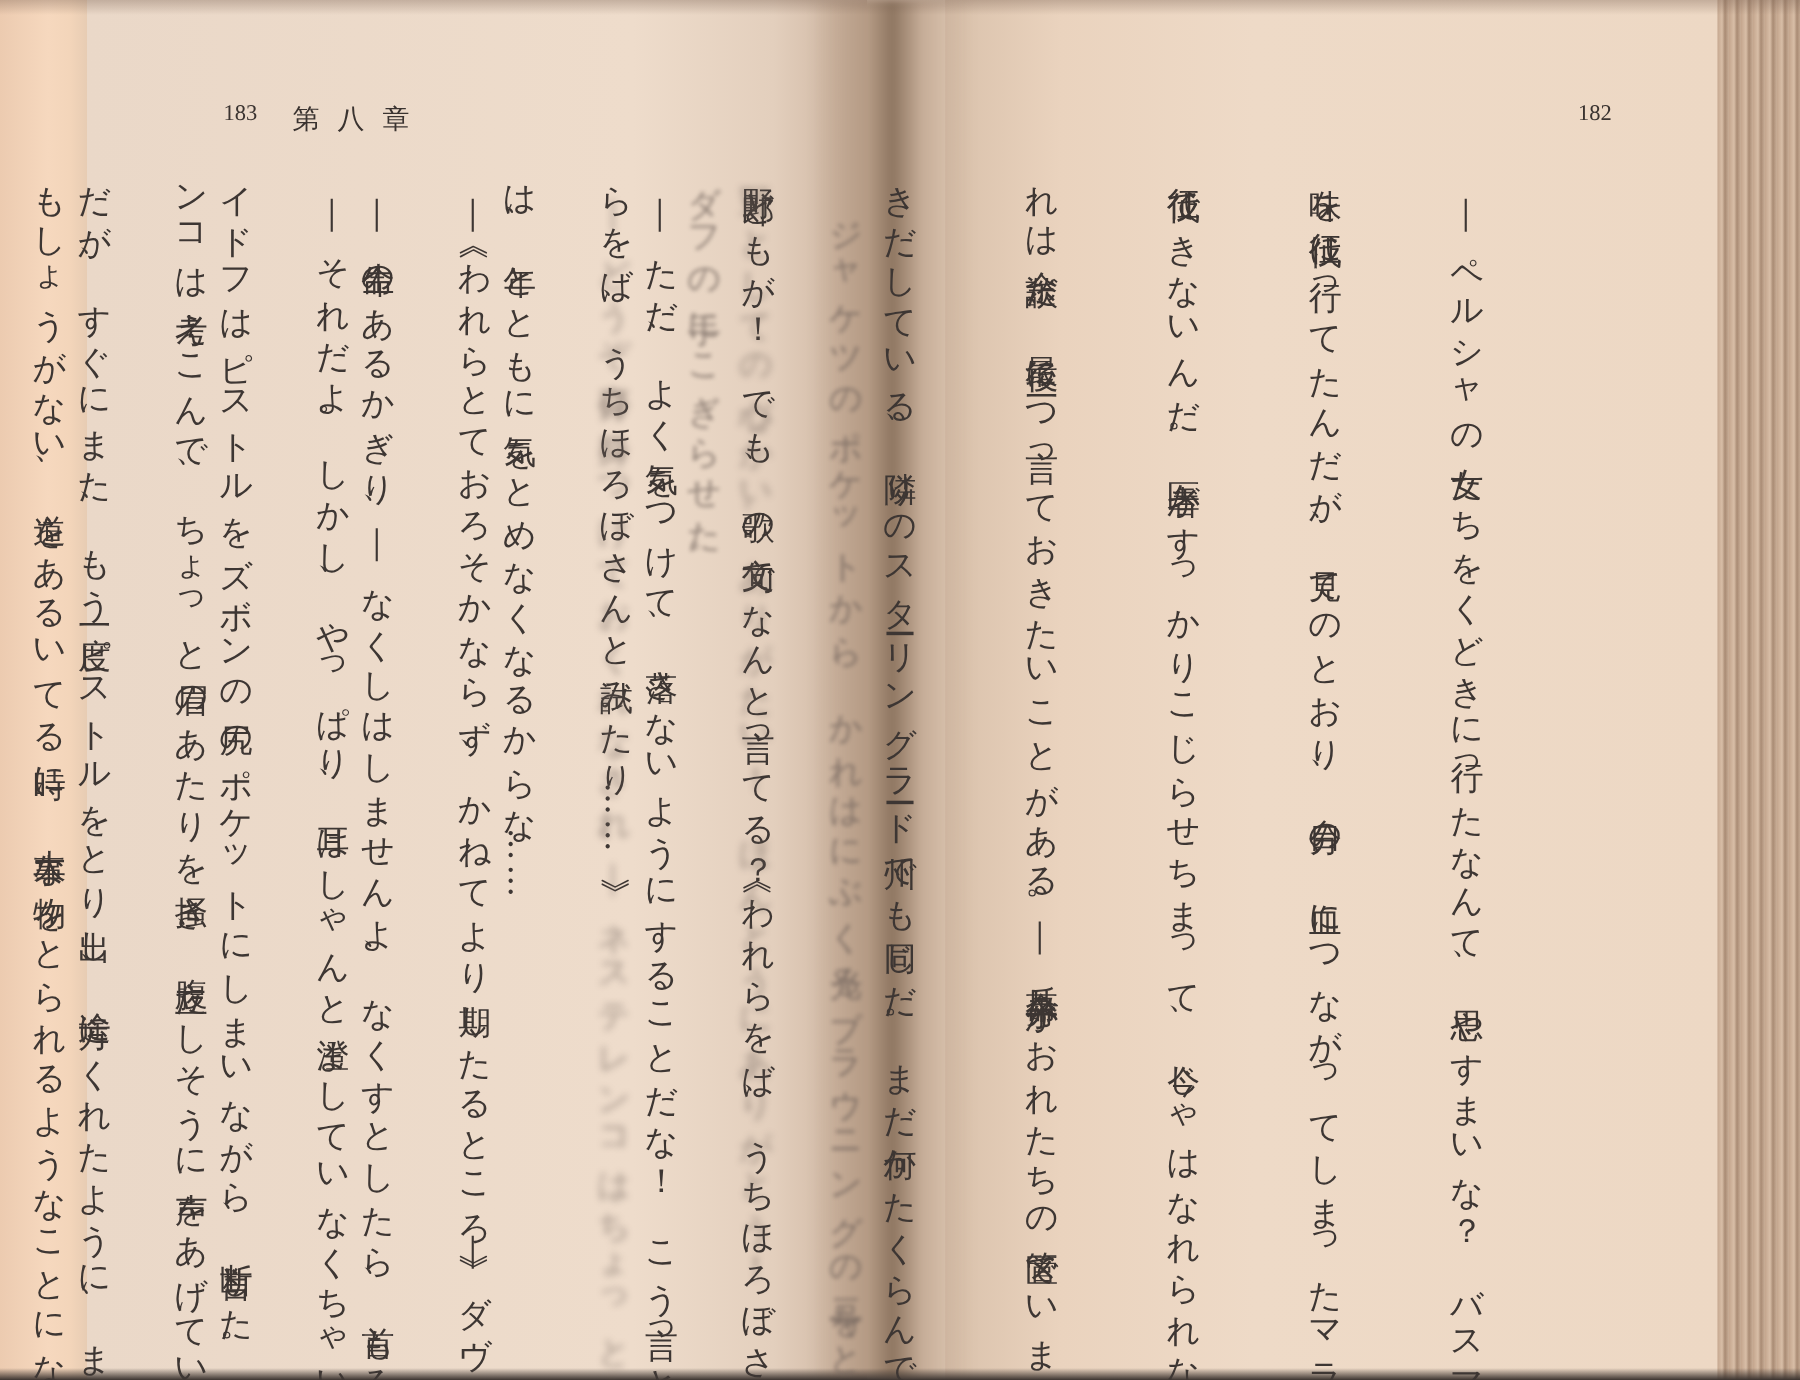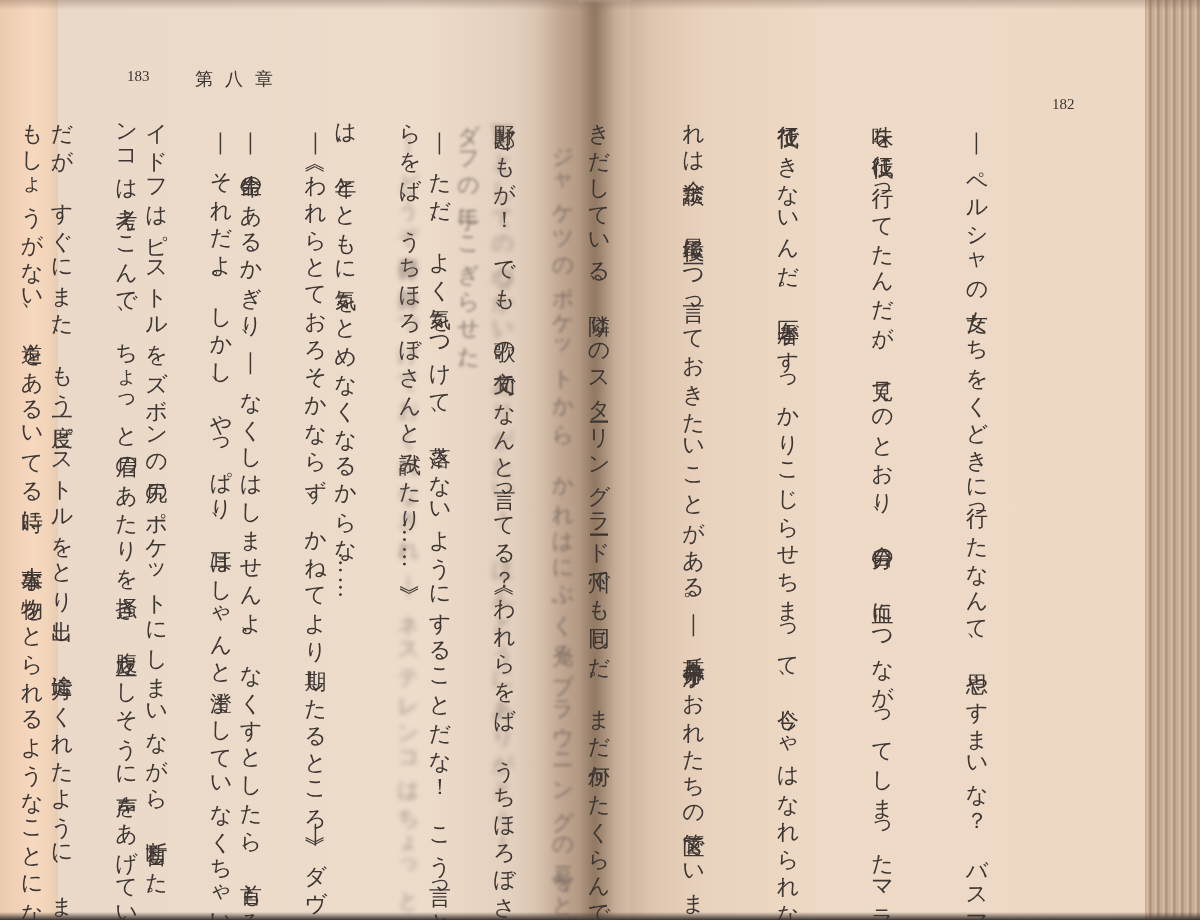--- a/index.html
+++ b/index.html
@@ -37,23 +37,23 @@
   }
   .top-shade {
     position:absolute; left:0; top:0; width:1200px; height:10px;
     background:linear-gradient(180deg,rgba(120,95,80,0.35),rgba(0,0,0,0));
   }
 
   .folio {
     position:absolute; font-size:15px; color:#3a3330;
     font-family:"Liberation Serif","DejaVu Serif",serif;
   }
-  .folio-left { left:127px; top:68px; }
+  .folio-left { left:149px; top:68px; }
   .chapter-title { position:absolute; left:195px; top:67px; font-size:18px; color:#3a3330; letter-spacing:12px; }
-  .folio-right { left:1052px; top:68px;margin-top:28px; }
+  .folio-right { left:1052px; top:68px; }
 
   .column-block {
     position:absolute; top:108px; height:785px;
     writing-mode:vertical-rl;
     font-size:22px; line-height:31.5px;
     color:#3d3633;
     letter-spacing:2.5px;
     white-space:pre;
   }
   .col { display:block; }

